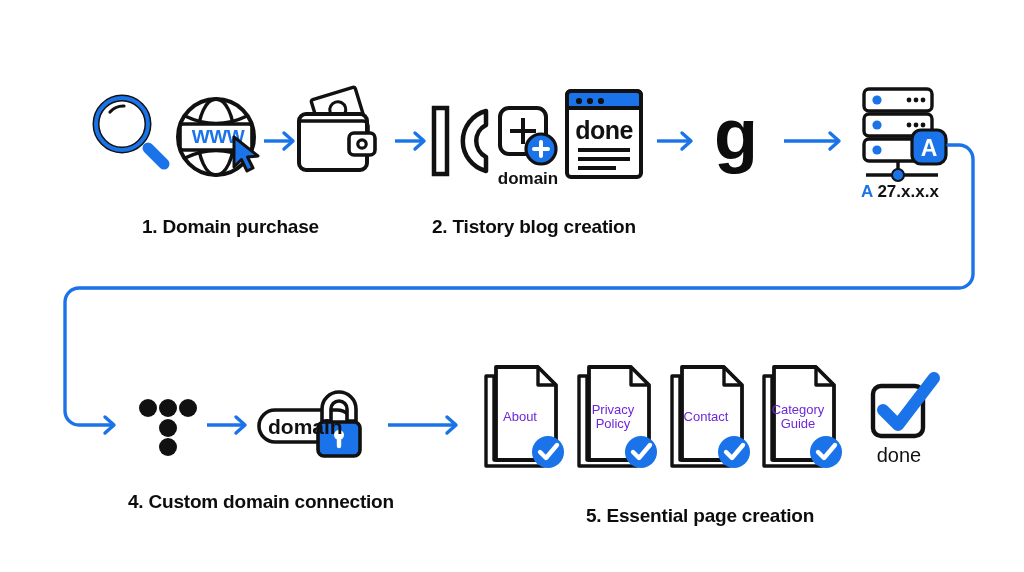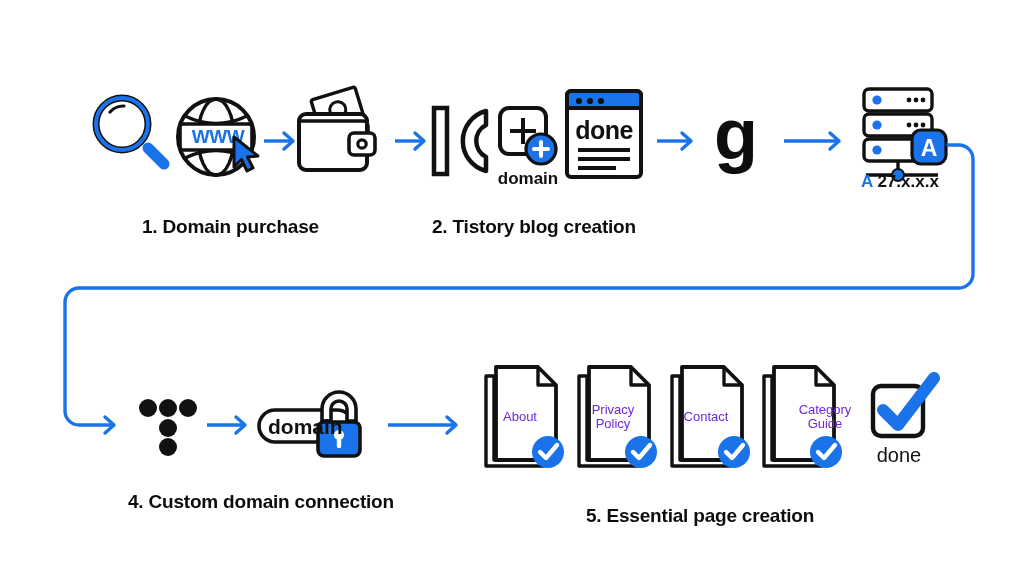--- a/index.html
+++ b/index.html
@@ -177,21 +177,21 @@
 
       <line x1="38" y1="75" x2="38" y2="89" stroke="#111111" stroke-width="3.4"></line>
       <line x1="6" y1="89" x2="78" y2="89" stroke="#111111" stroke-width="3.4"></line>
       <circle cx="38" cy="89" r="6" fill="#1a73e8" stroke="#111111" stroke-width="2"></circle>
 
       <rect x="52" y="44" width="34" height="34" rx="9" fill="#1a73e8" stroke="#111111" stroke-width="3.2"></rect>
     </svg>
     <div class="smalllabel" style="left:52px;top:49px;width:34px;text-align:center;font-size:23px;font-weight:800;color:#ffffff;line-height:26px;">A</div>
   </div>
 
-  <div class="ip-label" style="left:861px;top:172px;">
+  <div class="ip-label" style="left:861px;top:182px;">
     <span class="a-letter">A</span>
     <span class="ip-num">27.x.x.x</span>
   </div>
 
   <div class="cap" style="left:142px;top:216px;">1. Domain purchase</div>
   <div class="cap" style="left:432px;top:216px;">2. Tistory blog creation</div>
 
   <svg class="abs" style="left:0;top:0;" width="1024" height="572">
     <path d="M948 145 H959 a14 14 0 0 1 14 14 V274 a14 14 0 0 1 -14 14 H79 a14 14 0 0 0 -14 14 V411 a14 14 0 0 0 14 14 H112" fill="none" stroke="#1a73e8" stroke-width="3.4" stroke-linecap="round"></path>
     <polyline points="105,417 114,425 105,433" fill="none" stroke="#1a73e8" stroke-width="3.4" stroke-linecap="round" stroke-linejoin="round"></polyline>
@@ -273,21 +273,21 @@
   </div>
 
   <div class="abs" style="left:760px;top:364px;">
     <svg width="84" height="104" viewBox="0 0 84 104">
       <path d="M4 12 h8 v84 h50 v6 h-58 z" fill="#ffffff" stroke="#111111" stroke-width="3.4" stroke-linejoin="round"></path>
       <path d="M14 3 h42 l18 18 v75 h-60 z" fill="#ffffff" stroke="#111111" stroke-width="3.8" stroke-linejoin="round"></path>
       <path d="M56 3 v18 h18" fill="none" stroke="#111111" stroke-width="3.4" stroke-linejoin="round"></path>
       <circle cx="66" cy="88" r="16" fill="#1a73e8"></circle>
       <polyline points="58,88 64,94 75,81" fill="none" stroke="#ffffff" stroke-width="4.4" stroke-linecap="round" stroke-linejoin="round"></polyline>
     </svg>
-    <div class="doc-label" style="left:4px;top:39px;width:68px;margin-left:27px;">
+    <div class="doc-label" style="left:4px;top:39px;width:68px;">
       <span>Category</span><br>
       <span>Guide</span>
     </div>
   </div>
 
   <div class="abs" style="left:868px;top:372px;">
     <svg width="72" height="76" viewBox="0 0 72 76">
       <rect x="5" y="14" width="50" height="50" rx="8" fill="#ffffff" stroke="#111111" stroke-width="4.4"></rect>
       <polyline points="15,38 30,53 66,6" fill="none" stroke="#1a73e8" stroke-width="12" stroke-linecap="round" stroke-linejoin="round"></polyline>
     </svg>

